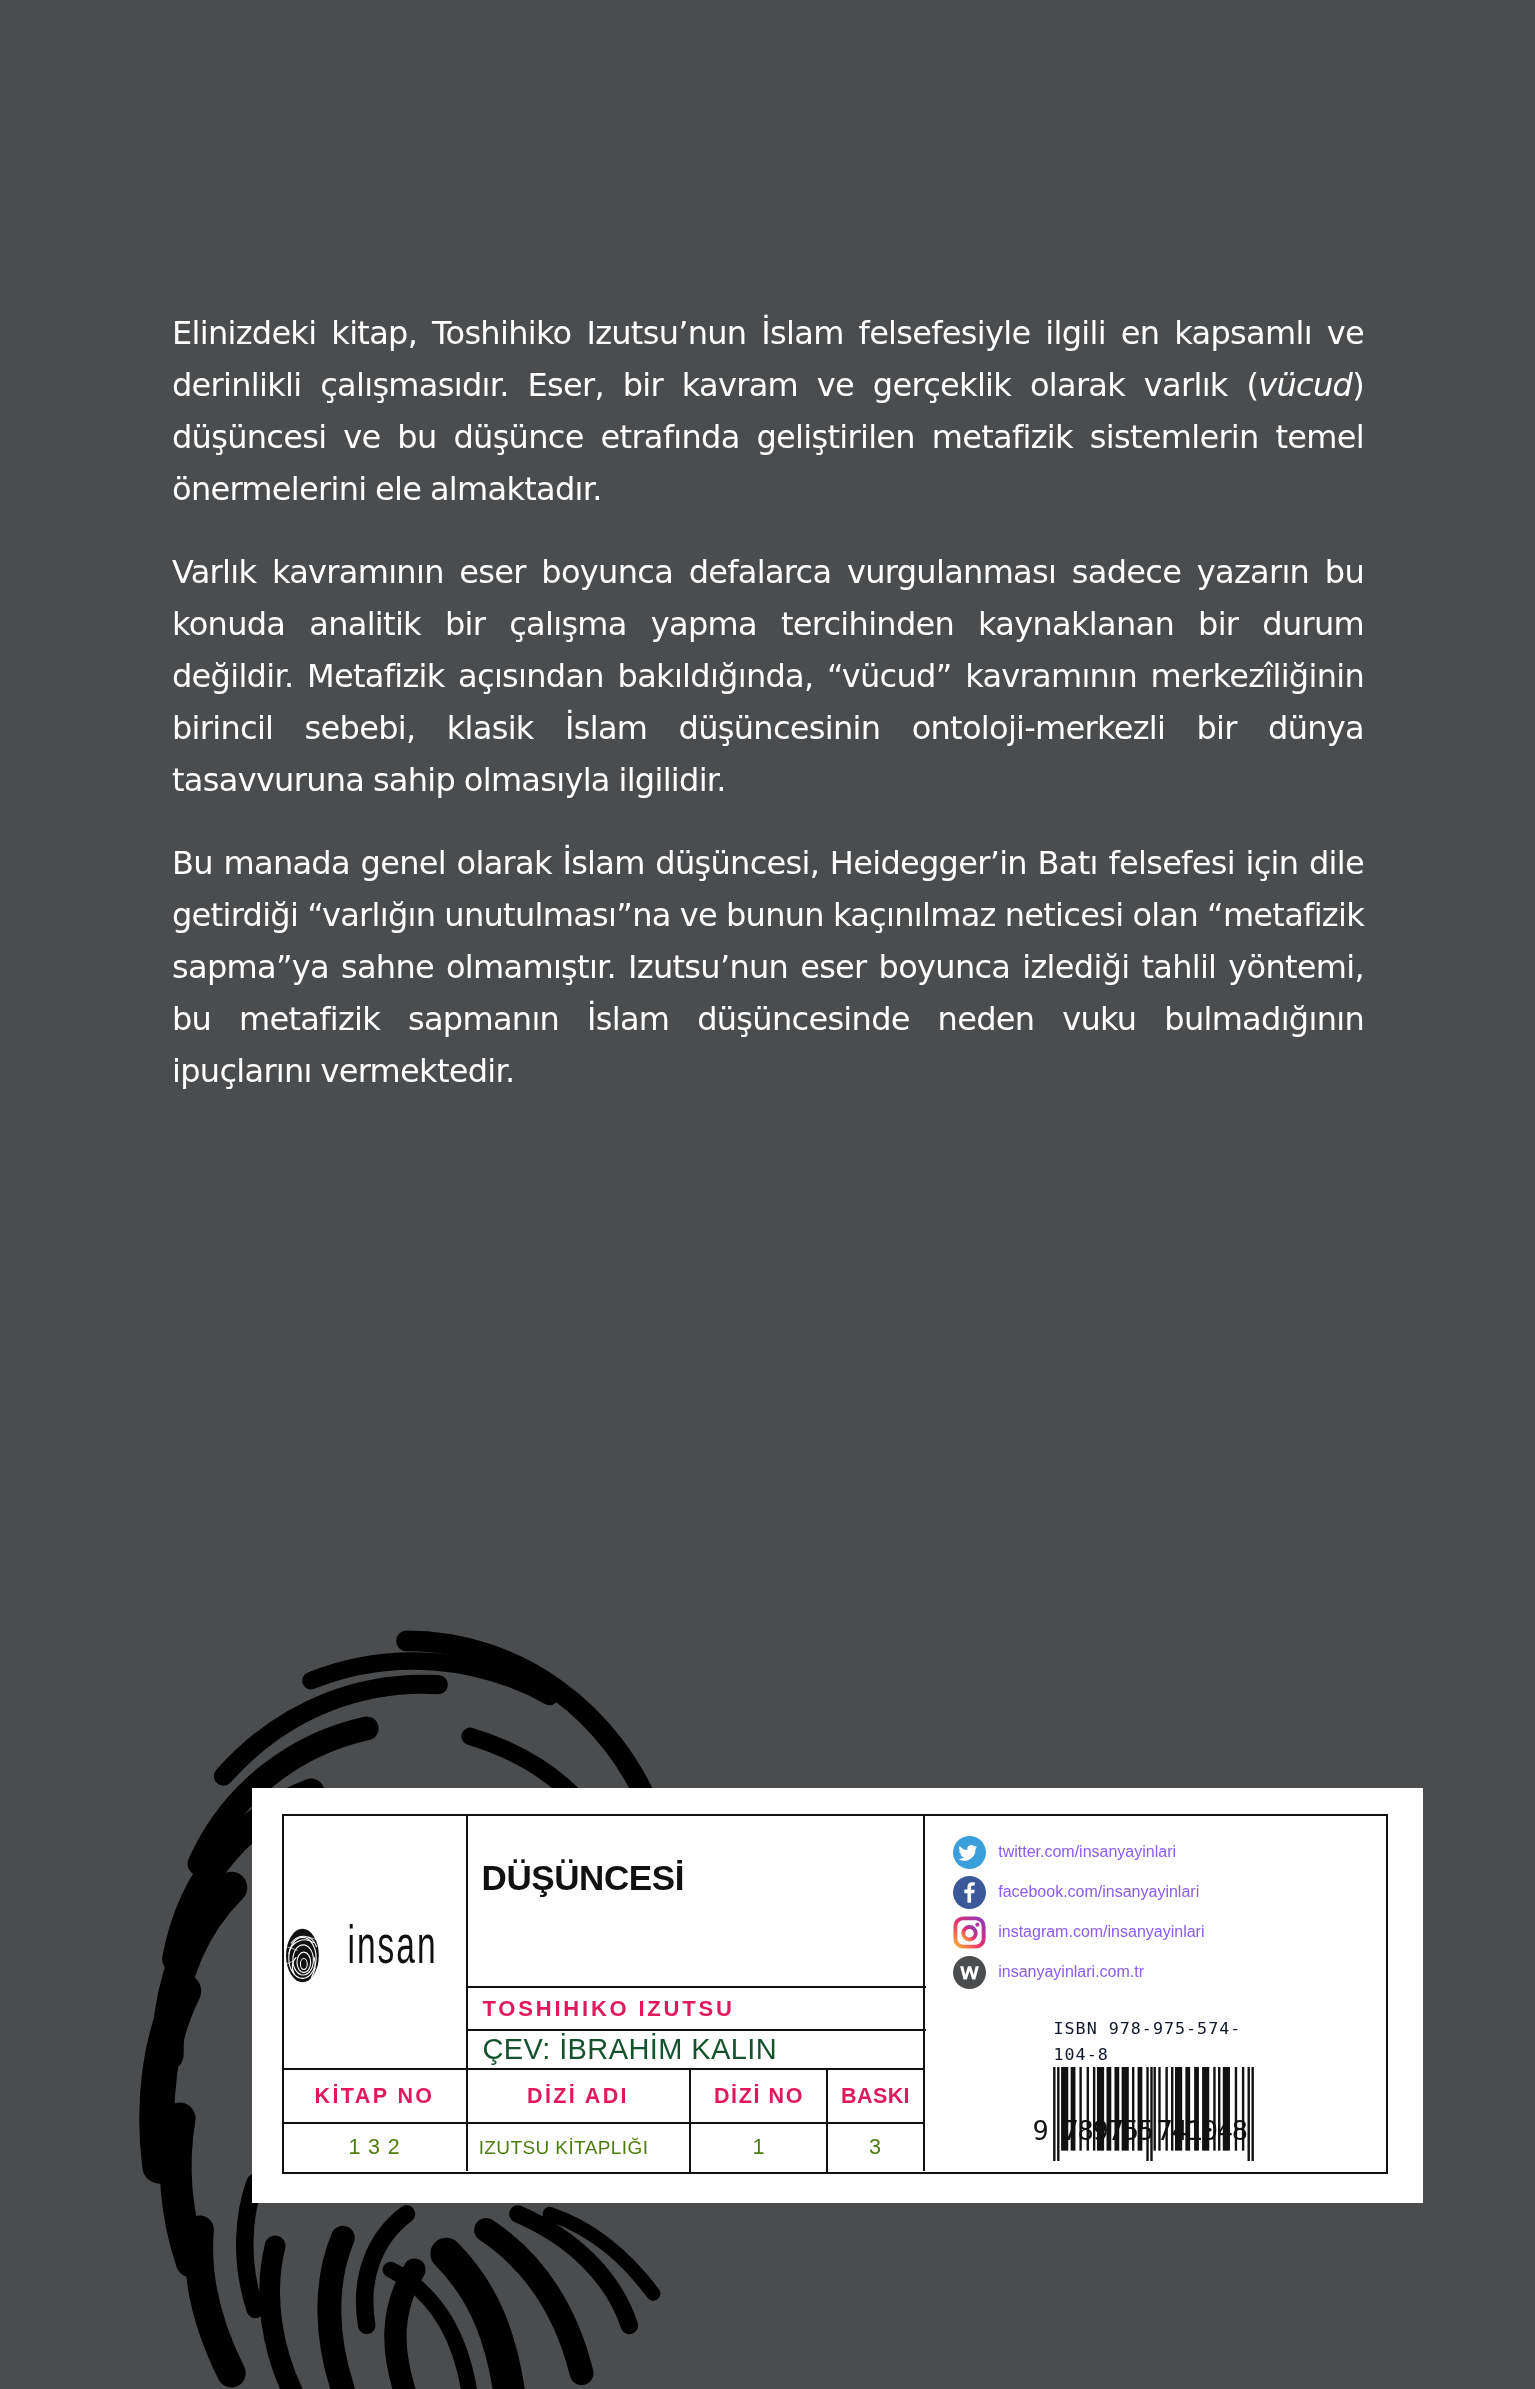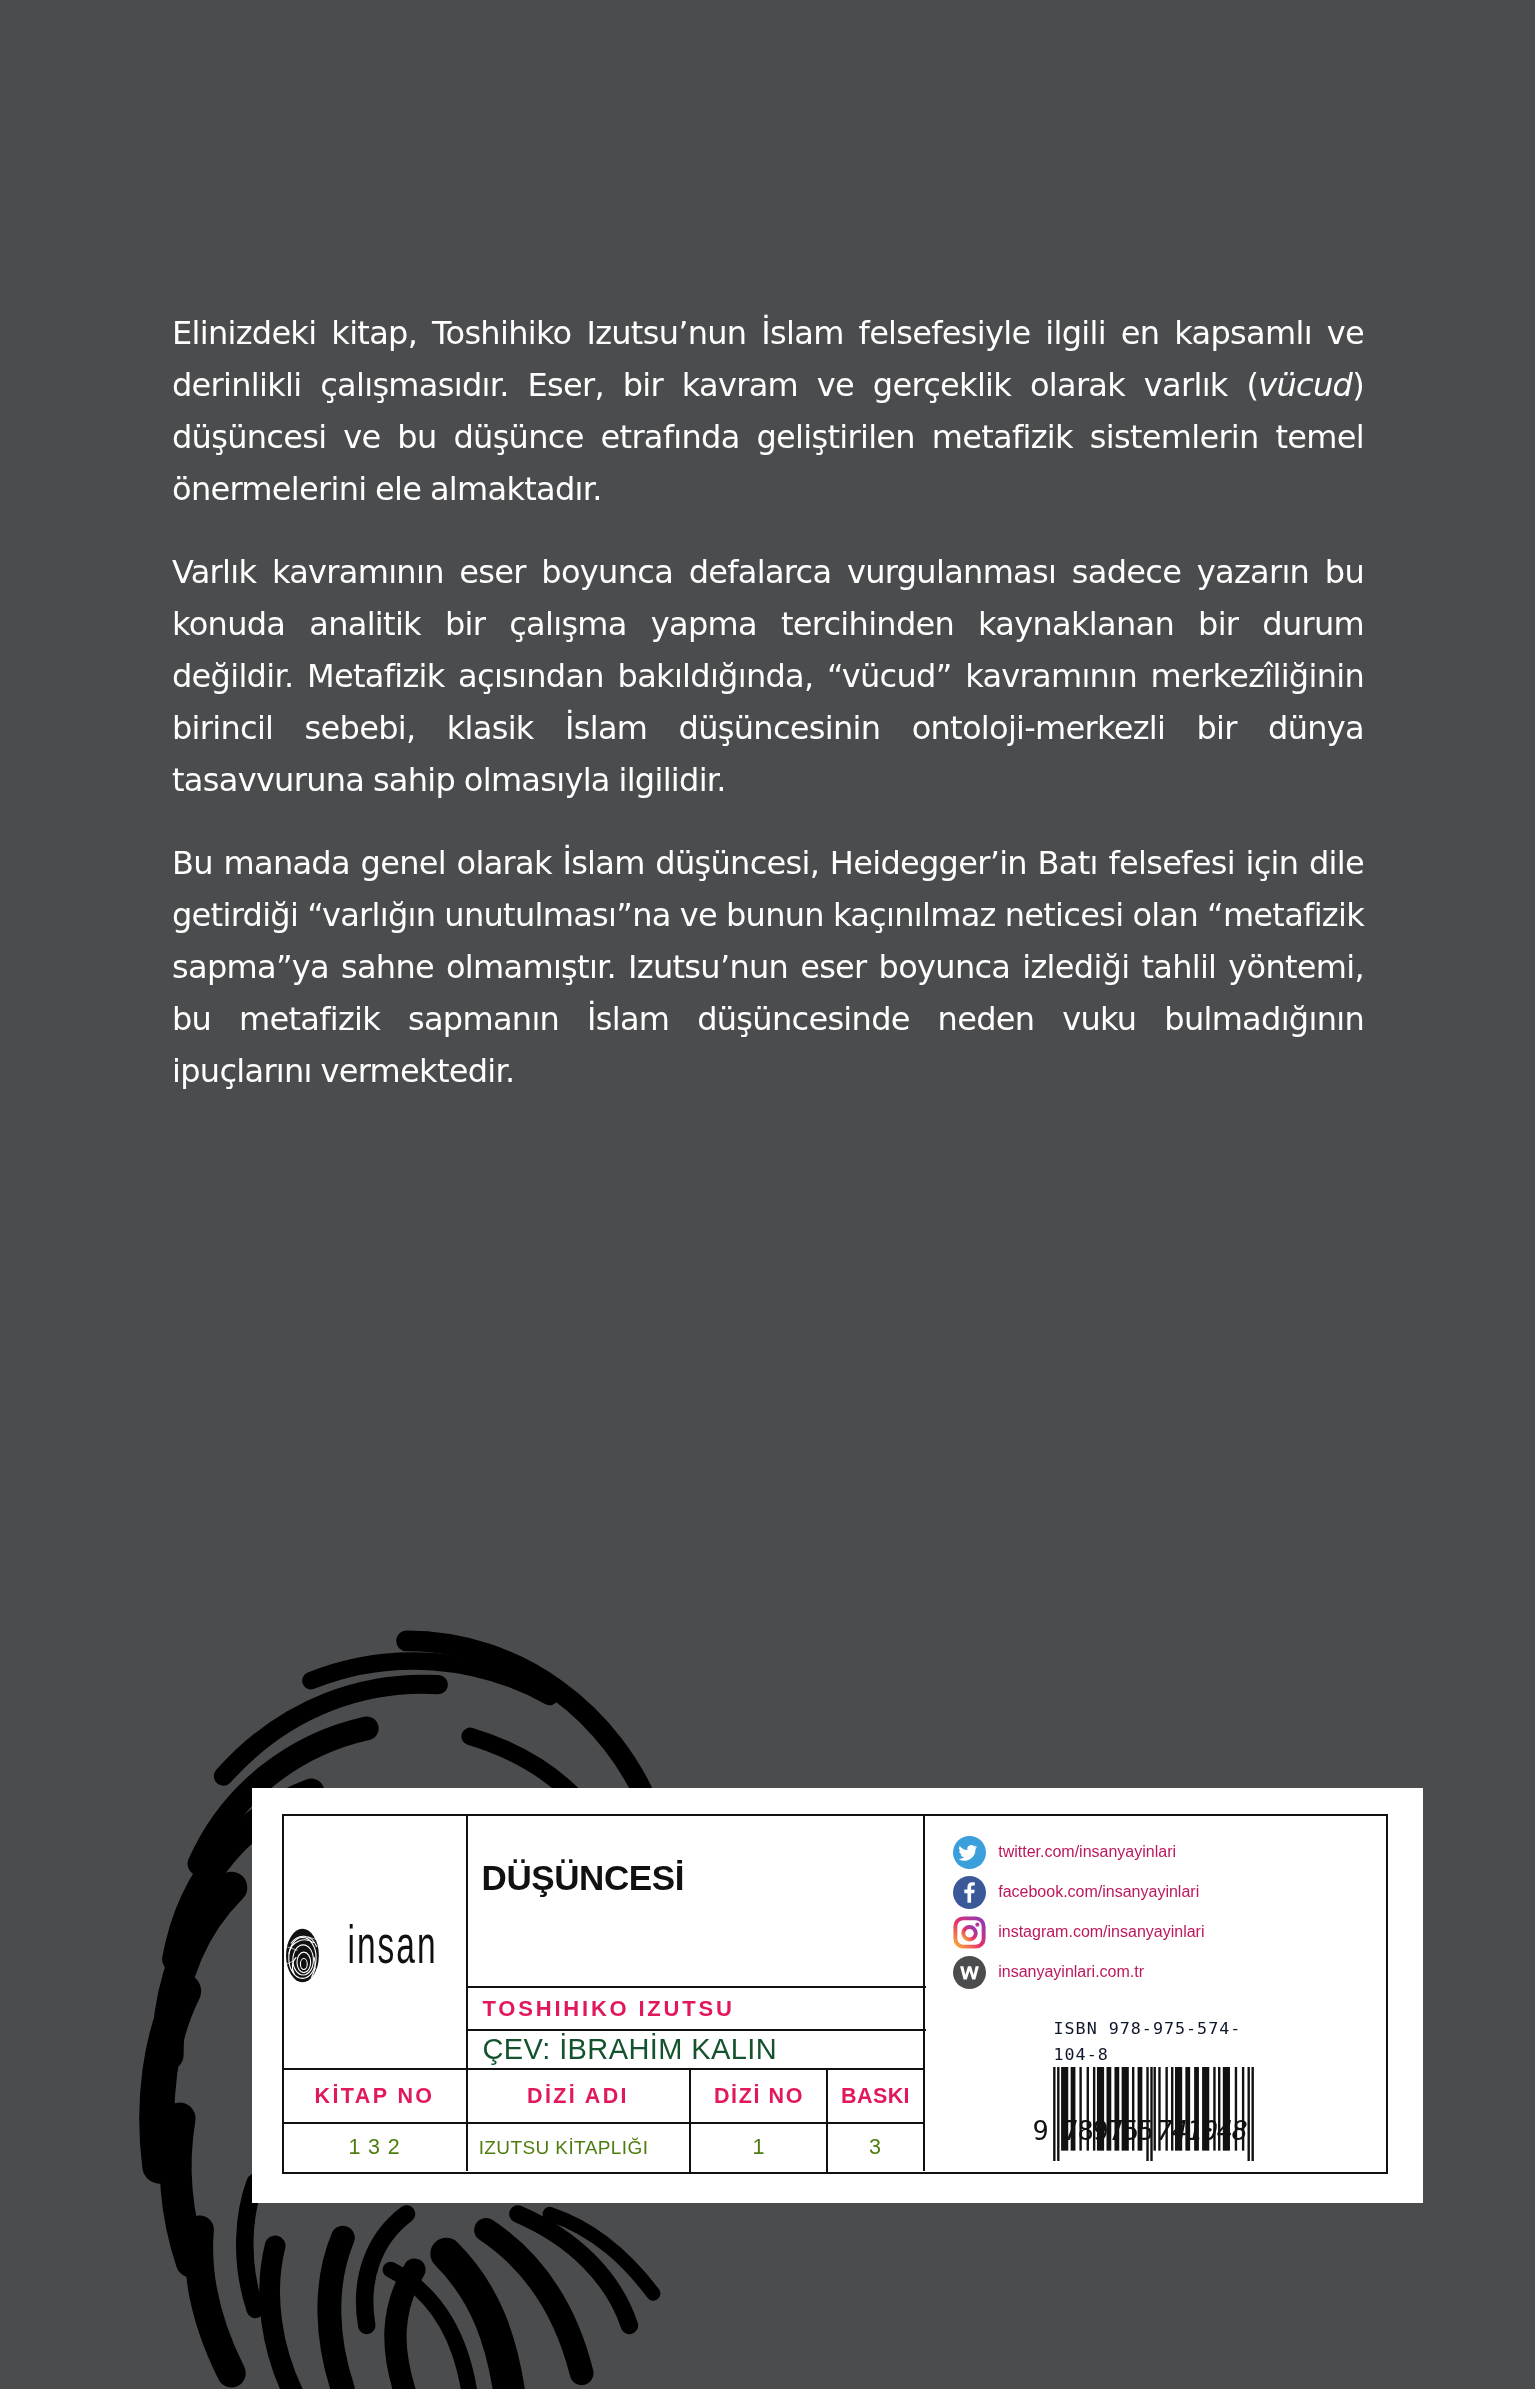--- a/index.html
+++ b/index.html
@@ -76,21 +76,21 @@
   }
   .thead { font-weight: bold; color: #e1185a; font-size: 21.5px; letter-spacing: 2.4px; }
   .tval  { color: #4d7c0f; font-size: 21.5px; letter-spacing: 0.8px; }
 
   .socials { position: absolute; left: 669px; top: 16px; }
   .social {
     display: flex; align-items: center; height: 40px;
   }
   .social .ico { width: 33px; height: 33px; margin-right: 12.7px; }
   .social .txt {
-    font-family: "Liberation Sans", sans-serif; font-size: 16px; color: #be185d;
+    font-family: "Liberation Sans", sans-serif; font-size: 16px; color: #8b5cf6;
   }
 
   .barcode-wrap { position: absolute; left: 738px; top: 199px; width: 263px; }
   .isbn-text {
     font-family: "DejaVu Sans Mono", monospace; font-size: 16.7px; color: #0f172a;
     letter-spacing: 1px; margin-left: 32px; line-height: 26px;
   }
   .barcode { display: block; margin-left: 0; }
 </style>
 </head>
@@ -251,18 +251,18 @@
           <rect x="252" y="0" width="9" height="105"></rect>
             <rect x="267" y="0" width="3" height="105"></rect>
           <rect x="276" y="0" width="3" height="105"></rect>
           <rect x="283" y="0" width="3" height="128"></rect>
             <rect x="288" y="0" width="3" height="128"></rect>
         </g>
       </svg>
       <div style="position:absolute; left:0; top:100px; width:263px; height:32px; font-family:'DejaVu Sans Mono', monospace; font-size:27px; line-height:32px; color:#111;">
         <span style="position:absolute; left:11px;">9</span>
         <span style="position:absolute; left:41px; letter-spacing:-1.2px;">789755</span>
-        <span style="position:absolute; left:135px; letter-spacing:-1.2px;font-style:italic;">741048</span>
+        <span style="position:absolute; left:135px; letter-spacing:-1.2px;">741048</span>
       </div>
     </div>
   </div>
 </div>
 
 
 </body></html>

